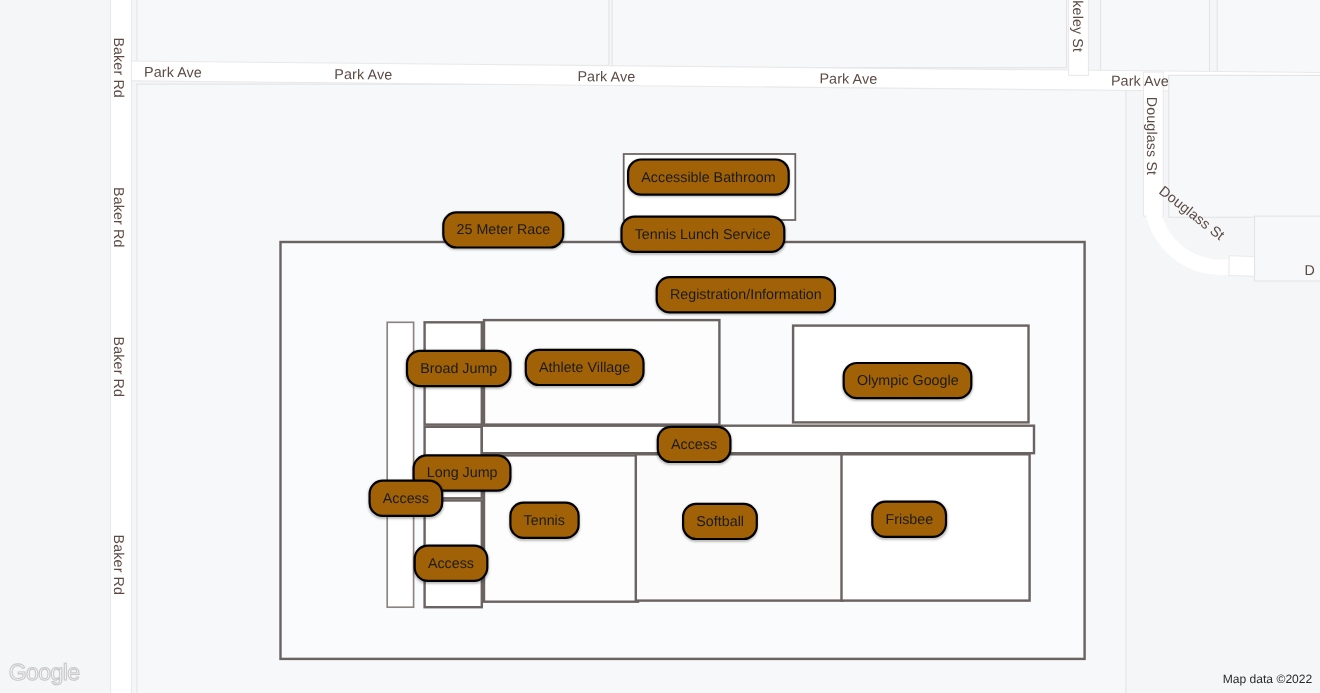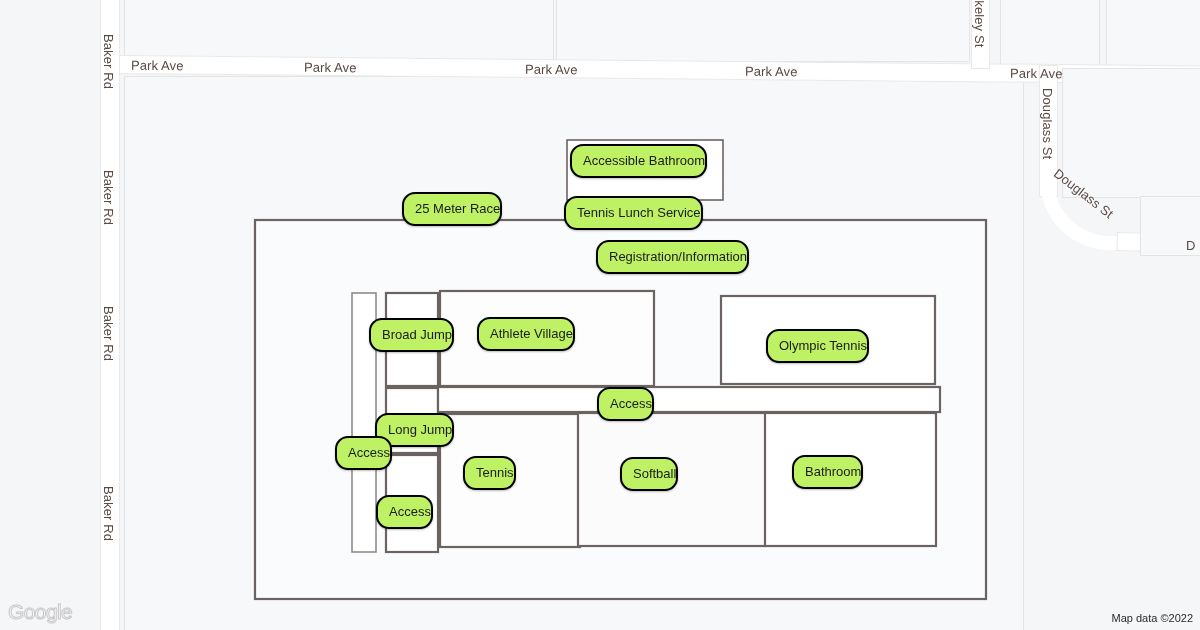--- a/index.html
+++ b/index.html
@@ -62,27 +62,27 @@
     position: absolute;
     left: 0; top: 0;
     width: 1200px;
     height: 630px;
     pointer-events: none;
   }
 
   
   .pin {
     position: absolute;
-    background: #bef264;
+    background: #a16207;
     border: 2.5px solid #000000;
     border-radius: 13px;
     color: #1b1b1b;
     font-size: 13px;
     line-height: 1;
-    padding: 8px 0 9px 11px;
+    padding: 8px 11px 9px 11px;
     white-space: nowrap;
     box-sizing: border-box;
     box-shadow: 0 1px 2px rgba(0,0,0,.25);
   }
 
   
   #google-logo {
     position: absolute;
     left: 8px;
     bottom: 6px;
@@ -179,38 +179,38 @@
     </g>
   </svg>
 
   <div class="pin" style="left:570px; top:144px;">Accessible Bathroom</div>
 
 
   <div class="pin" style="left:402px; top:192px;">25 Meter Race</div>
 
   <div class="pin" style="left:564px; top:196px;">Tennis Lunch Service</div>
 
-  <div class="pin" style="left:596px; top:240px;">Registration/Information</div>
+  <div class="pin" style="left:596px; top:251px;">Registration/Information</div>
 
   <div class="pin" style="left:369px; top:318px;">Broad Jump</div>
 
   <div class="pin" style="left:477px; top:317px;">Athlete Village</div>
 
-  <div class="pin" style="left:766px; top:329px;">Olympic Tennis</div>
+  <div class="pin" style="left:766px; top:329px;">Olympic Google</div>
 
   <div class="pin" style="left:597px; top:387px;">Access</div>
 
   <div class="pin" style="left:375px; top:413px;">Long Jump</div>
 
   <div class="pin" style="left:335px; top:436px;">Access</div>
 
   <div class="pin" style="left:463px; top:456px;">Tennis</div>
 
   <div class="pin" style="left:620px; top:457px;">Softball</div>
 
-  <div class="pin" style="left:792px; top:455px;">Bathroom</div>
+  <div class="pin" style="left:792px; top:455px;">Frisbee</div>
 
   <div class="pin" style="left:376px; top:495px;">Access</div>
 
   <div id="google-logo">Google</div>
   <div id="map-attribution">Map data ©2022</div>
 
 </div>
 
 </body></html>

